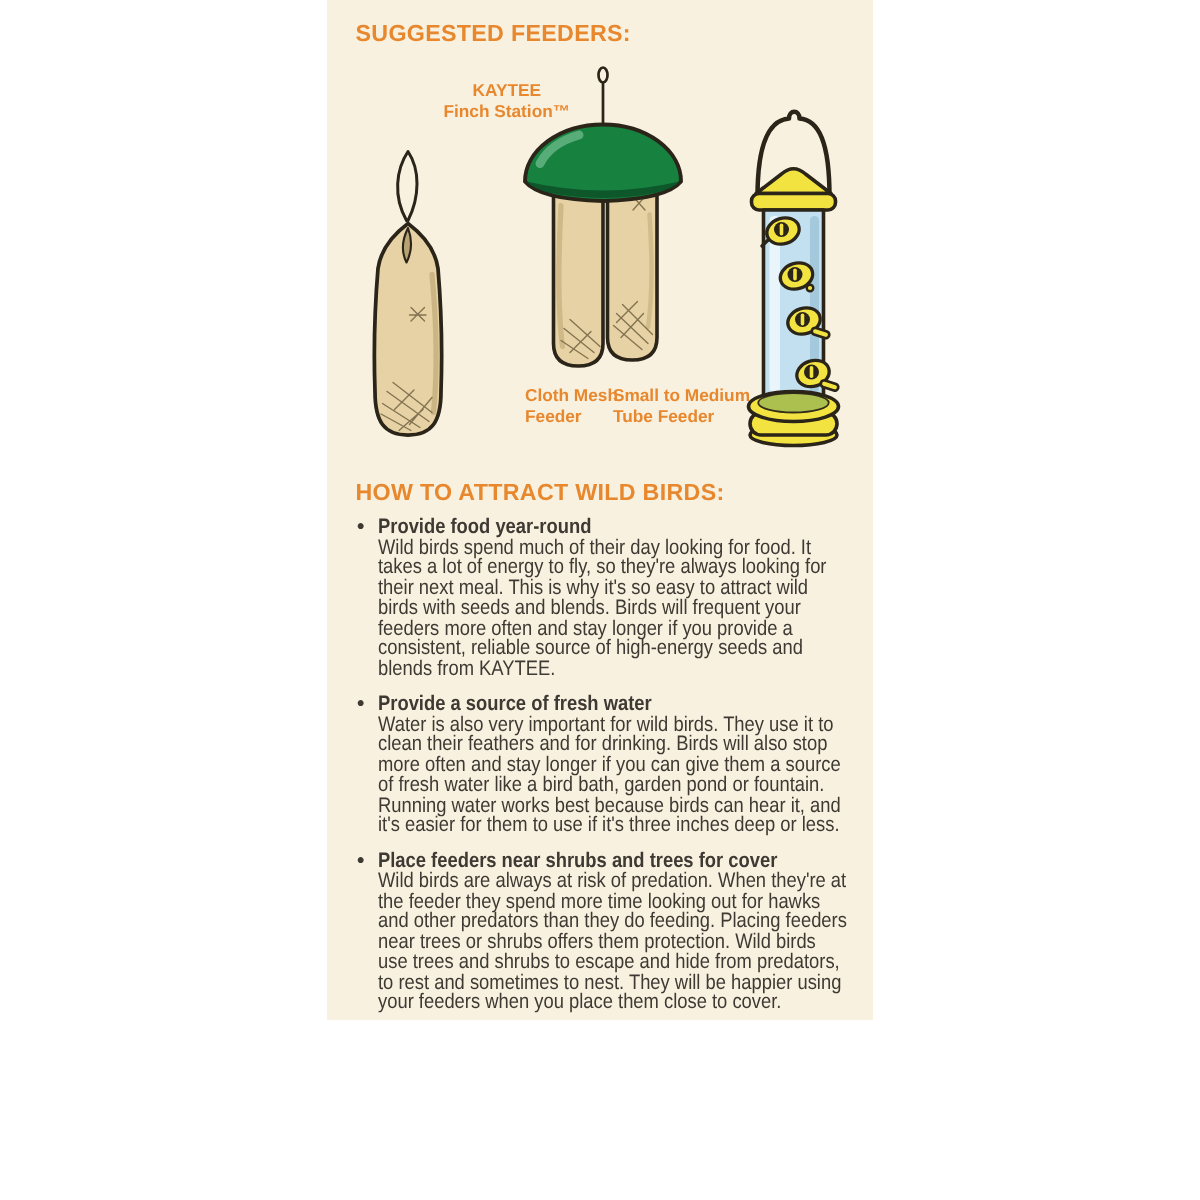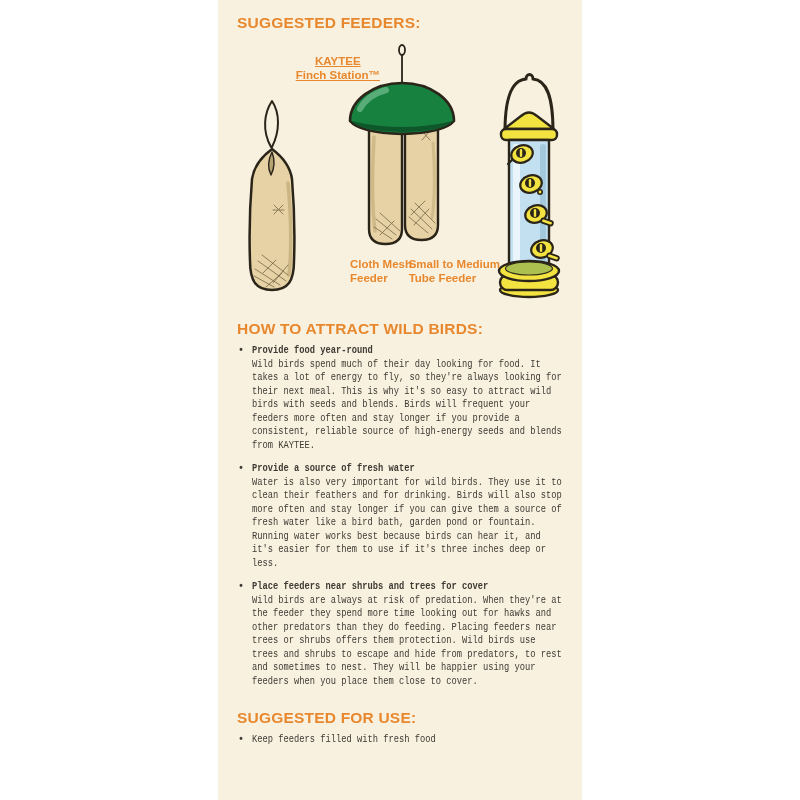--- a/index.html
+++ b/index.html
@@ -4,21 +4,21 @@
 <style>
   * { box-sizing: border-box; }
   html, body { margin: 0; padding: 0; }
   body {
     width: 800px; height: 800px;
     background: #ffffff;
     font-family: "Liberation Sans", sans-serif;
   }
   .page {
     position: relative;
-    width: 800px; height: 800px;
+    width: 800px; height: 680px;
     background: #ffffff;
     overflow: hidden;
   }
   .panel {
     position: absolute;
     left: 218px; top: 0;
     width: 364px; height: 800px;
     background: #f8f1e0;
   }
   .sec-header {
@@ -41,33 +41,32 @@
   }
   .illustration svg { position: absolute; left: 0; top: 0; }
   .illus-label {
     position: absolute;
     color: #e8882e;
     font-weight: bold;
     font-size: 11.5px;
     line-height: 14px;
     white-space: pre-line;
   }
-  .kaytee-label { top: 21px; right: 202px; text-align: center; text-decoration: underline; }
+  .kaytee-label { top: 21px; right: 202px; text-align: center; }
   .cloth-label  { top: 224px; left: 84px; text-align: left; margin-left: 48px; }
   .tube-label   { top: 224px; right: 82px; text-align: left; }
 
   
   ul.bullets, ul.directions-list {
     list-style: none;
     margin: 6px 17px 0 19px;
     padding: 0;
     color: #3e3a33;
-    font-size: 10px;
+    font-size: 14px;
     line-height: 13.5px;
-    font-family: Liberation Mono, monospace;
   }
   ul.bullets > li, ul.directions-list > li {
     position: relative;
     padding-left: 15px;
   }
   ul.bullets > li { margin-bottom: 10px; }
   ul.directions-list > li { margin-bottom: 7px; }
   ul.bullets > li::before, ul.directions-list > li::before {
     content: "\2022";
     position: absolute;

